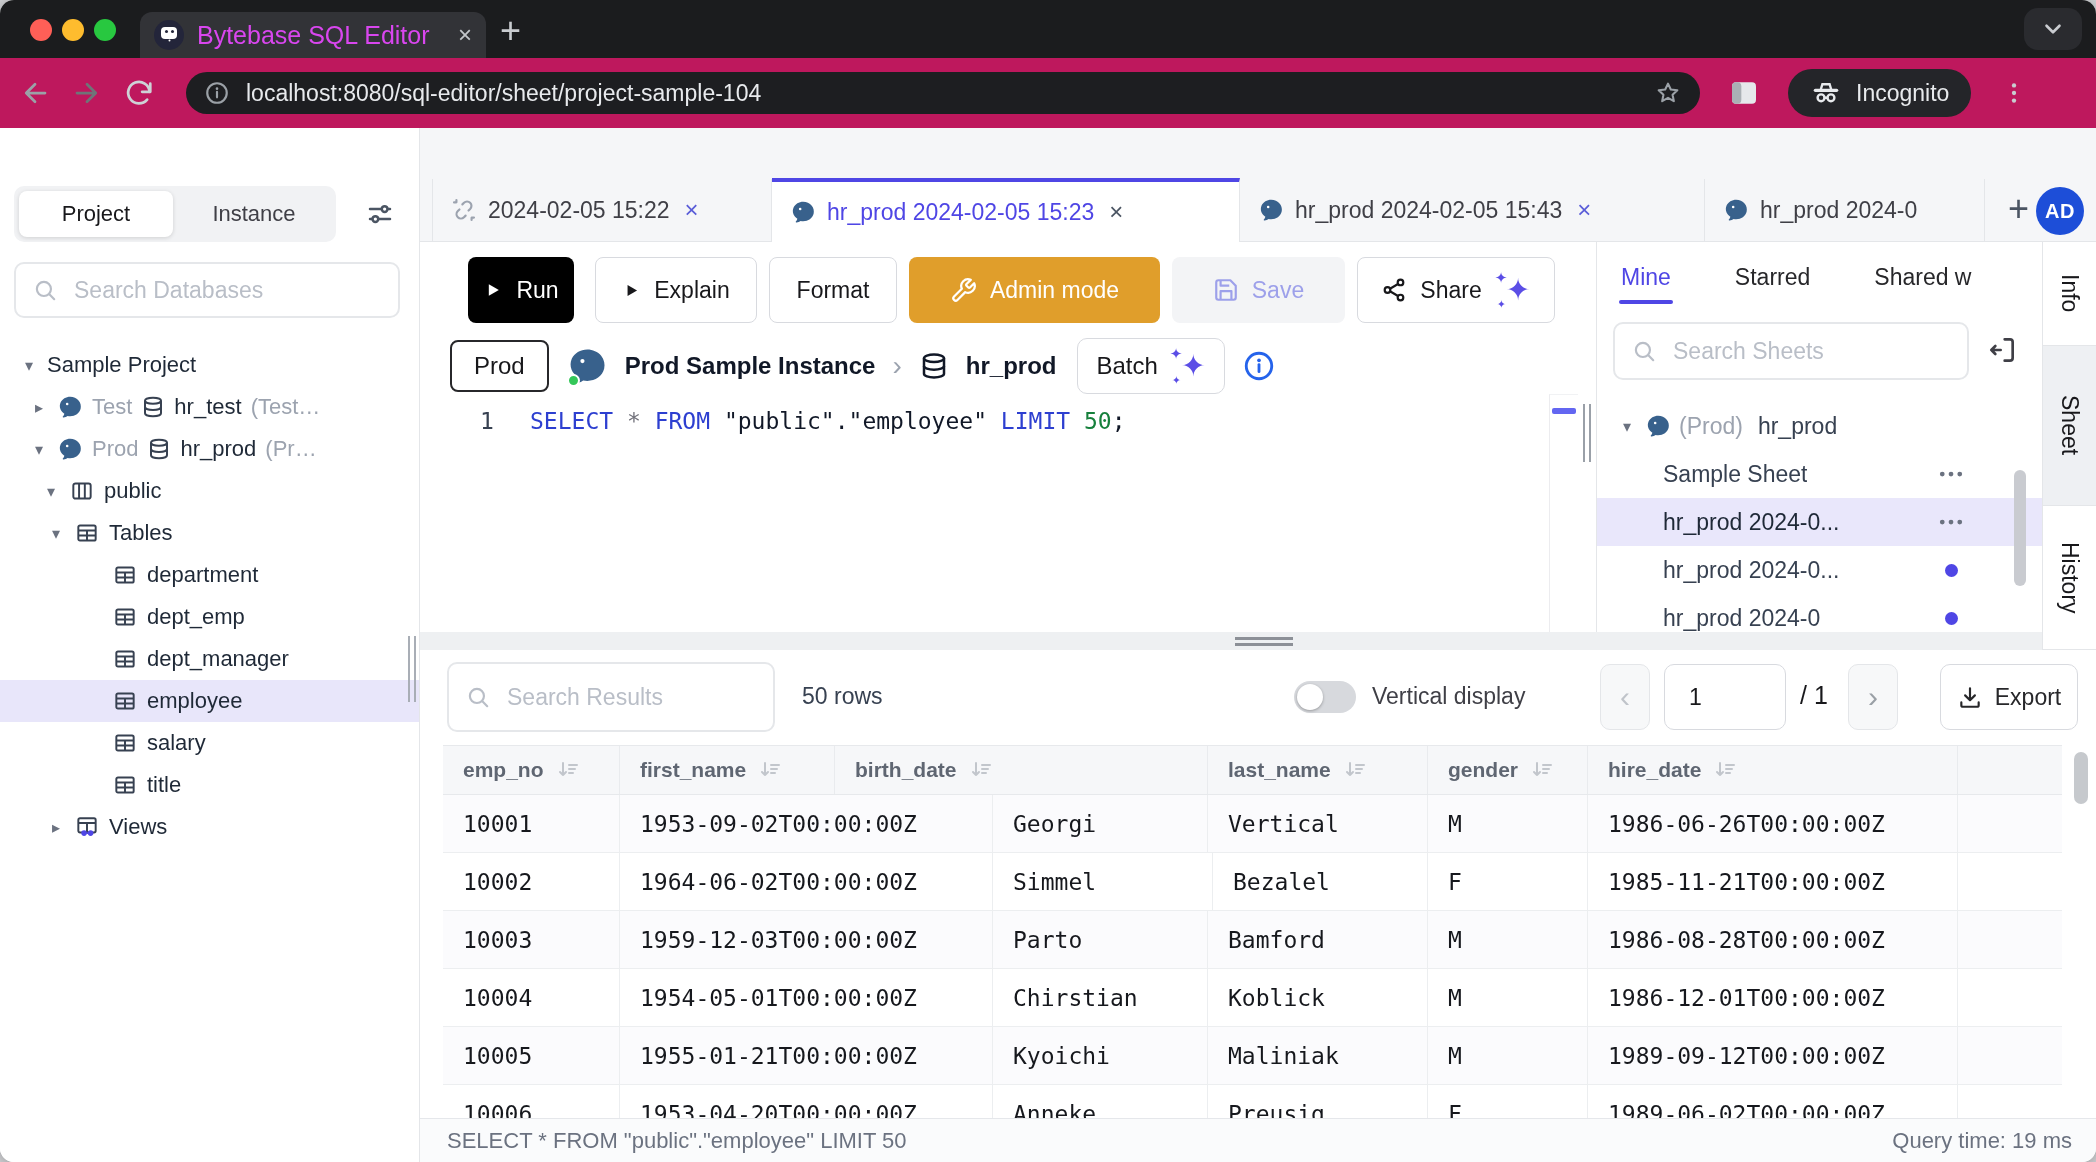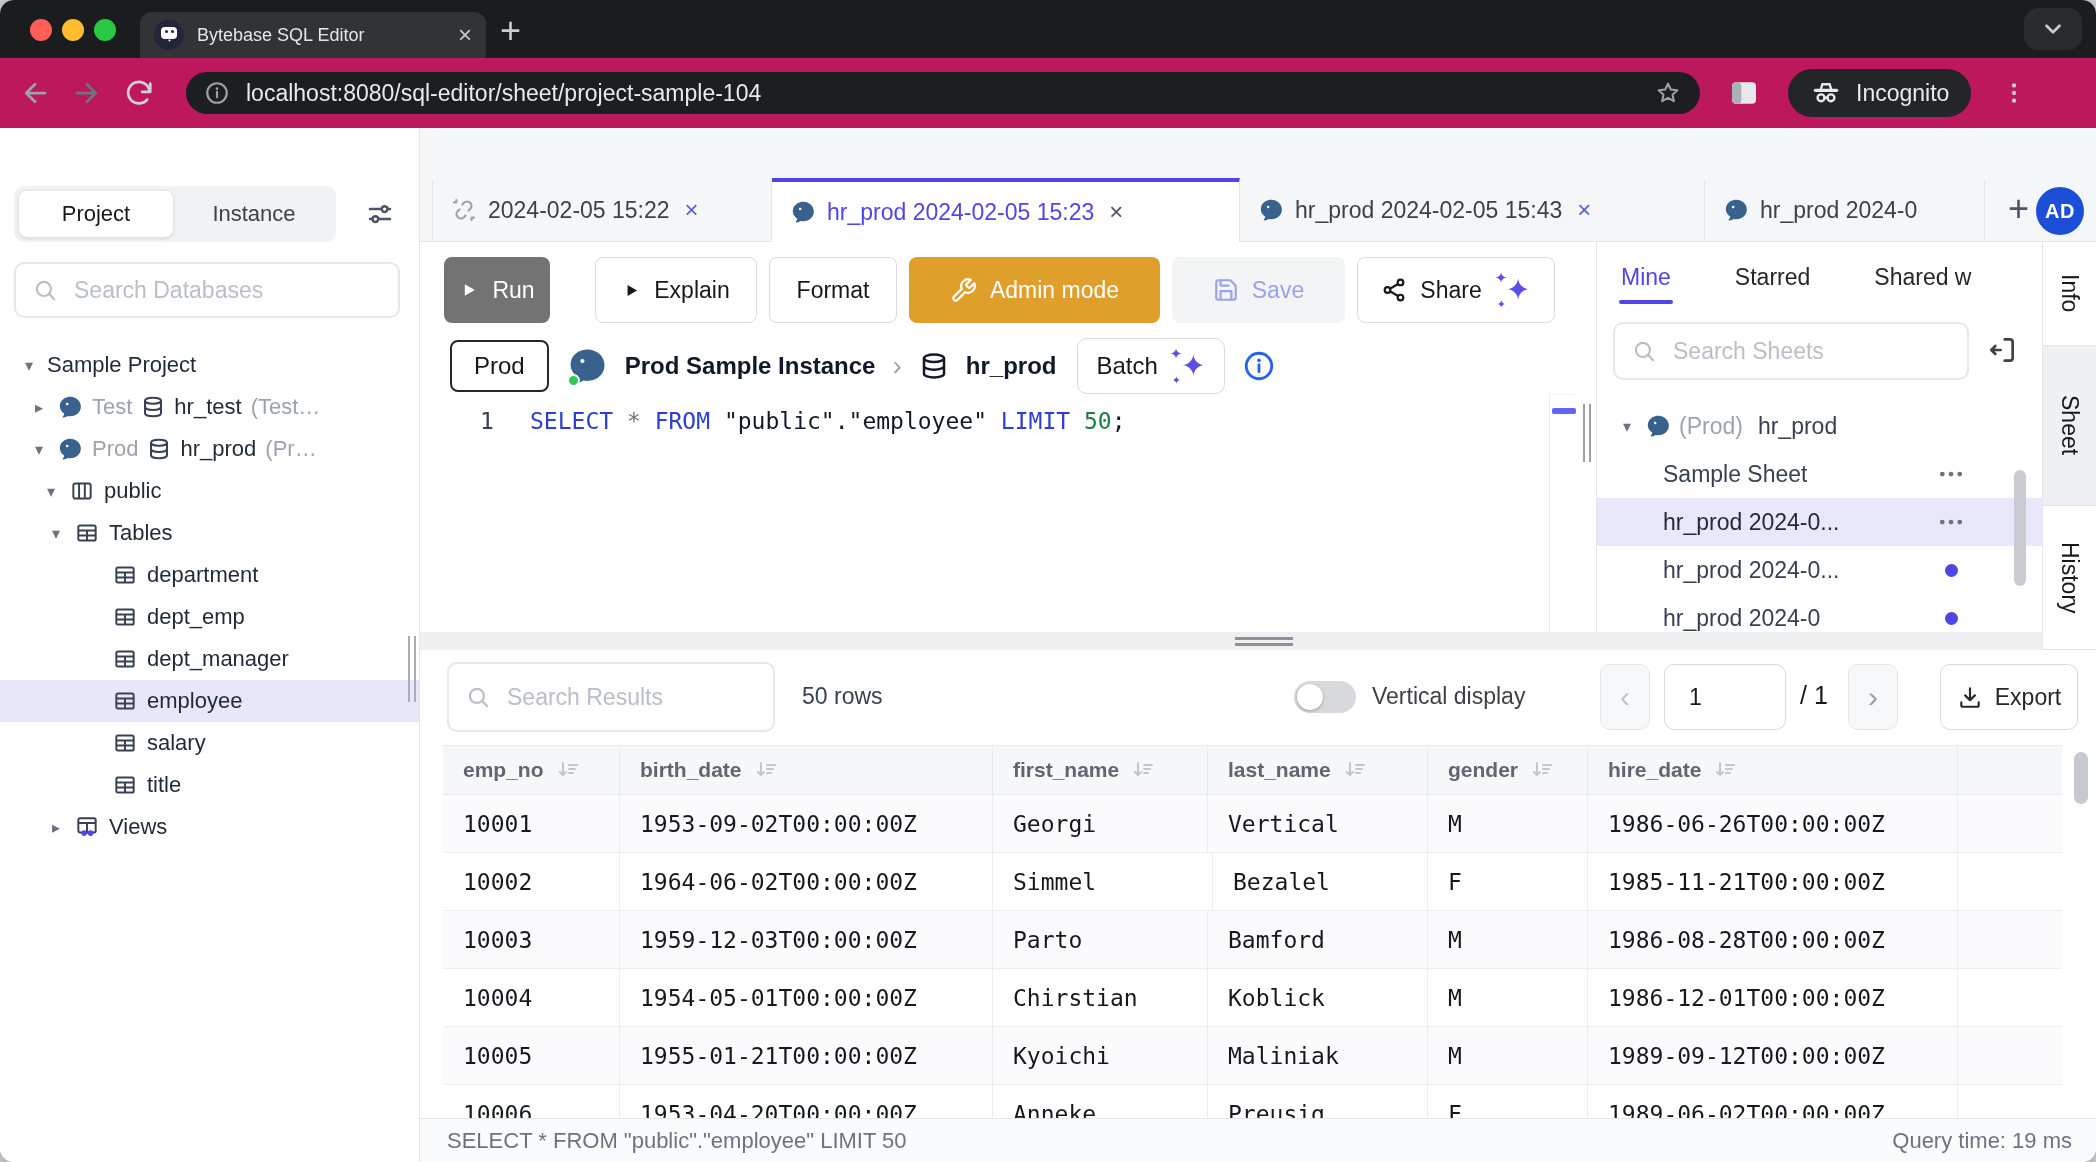--- a/index.html
+++ b/index.html
@@ -11,21 +11,21 @@
 
   
   .tabstrip{position:absolute;left:0;top:0;width:100%;height:58px;background:#1b1c1e}
   .light{position:absolute;top:19px;width:22px;height:22px;border-radius:50%}
   .l-close{left:30px;background:#ff5f57}.l-min{left:62px;background:#febc2e}.l-zoom{left:94px;background:#28c840}
   .btab{position:absolute;left:140px;top:12px;width:346px;height:46px;background:#323337;border-radius:12px 12px 0 0;
         display:flex;align-items:center;padding:0 14px;gap:13px}
   .fav{width:30px;height:30px;border-radius:50%;background:#23253a;position:relative;flex:none}
   .fav::before{content:"";position:absolute;left:7px;top:7px;width:16px;height:12px;background:#fff;border-radius:4px}
   .fav::after{content:"";position:absolute;left:11px;top:10px;width:3px;height:3px;background:#23253a;border-radius:50%;box-shadow:6px 0 0 #23253a,3px 9px 0 -0.5px #fff}
-  .btab .t{color:#e5e5e5;font-size:18px;flex:1;white-space:nowrap;overflow:hidden}
+  .btab .t{color:#d946ef;font-size:25px;flex:1;white-space:nowrap;overflow:hidden}
   .xgl{color:#c3c6ca;font-size:24px;line-height:1}
   .newtab{position:absolute;left:500px;top:10px;color:#c9ccd0;font-size:36px;font-weight:300}
   .winchev{position:absolute;right:14px;top:8px;width:58px;height:42px;background:#2a2b2f;border-radius:14px;
            display:flex;align-items:center;justify-content:center;color:#c9ccd0}
   .urlrow{position:absolute;left:0;top:58px;width:100%;height:70px;background:#be185d;display:flex;align-items:center;padding-left:20px}
   .navic{width:30px;height:30px;flex:none}
   .urlpill{margin-left:32px;width:1514px;height:42px;border-radius:21px;background:#1d1e21;display:flex;align-items:center;padding:0 18px;gap:16px;flex:none}
   .url{color:#e8eaed;font-size:23px;flex:1;white-space:nowrap;overflow:hidden}
   .incog{margin-left:28px;height:48px;border-radius:24px;background:#242529;display:flex;align-items:center;padding:0 22px;gap:14px;flex:none}
   .incog .t{color:#e8eaed;font-size:23px}
@@ -59,21 +59,21 @@
   .etab.active{background:#fff;color:#4f46e5;border-top:4px solid #4f46e5;height:64px;margin-bottom:-1px;z-index:2}
   .etab .x{font-size:24px;color:#5a5dd8;margin-left:4px}
   .etab.active .x{color:#4b5563}
   .plusbtn{position:absolute;left:1588px;bottom:14px;font-size:36px;color:#4b5563;font-weight:300;line-height:1}
   .avatar{position:absolute;right:12px;top:59px;width:48px;height:48px;border-radius:50%;background:#1d4ed8;color:#fff;
           display:flex;align-items:center;justify-content:center;font-size:20px;font-weight:700;letter-spacing:.5px}
 
   
   .editor{position:absolute;left:420px;top:242px;width:1176px;height:390px;background:#fff}
   .btn{position:absolute;top:15px;height:66px;border-radius:8px;display:flex;align-items:center;justify-content:center;gap:13px;font-size:23px}
-  .b-run{left:24px;width:106px;background:#737373;color:#fff}
+  .b-run{left:48px;width:106px;background:#000000;color:#fff}
   .b-explain{left:175px;width:162px;border:1px solid #d8dadf;background:#fff;color:#18181b}
   .b-format{left:349px;width:128px;border:1px solid #d8dadf;background:#fff;color:#18181b}
   .b-admin{left:489px;width:251px;background:#e09e2b;color:#fff}
   .b-save{left:752px;width:173px;background:#f3f4f6;color:#9da0ea}
   .b-share{left:937px;width:198px;border:1px solid #d8dadf;background:#fff;color:#18181b}
   .sparks{position:relative;width:36px;height:36px;color:#5b4ee6;flex:none}
   .sparks .s1{position:absolute;right:0;top:3px;font-size:30px;line-height:1}
   .sparks .s2{position:absolute;left:0;top:-2px;font-size:15px;line-height:1}
   .sparks .s3{position:absolute;left:2px;bottom:-2px;font-size:11px;line-height:1}
   .crumbs{position:absolute;left:30px;top:96px;height:56px;display:flex;align-items:center;gap:17px}
@@ -657,31 +657,31 @@
         <div class="ghead">
           <div class="gh" style="width: 177px;">
             <span>emp_no</span>
             <span class="ic" style="width:24px;height:24px">
               <svg viewBox="0 0 24 24" fill="none" stroke="#c2c6cc" stroke-width="2" stroke-linecap="round" stroke-linejoin="round">
                 <path d="M7 5v12m0 0l-3-3m3 3l3-3"></path>
                 <path d="M13 7h8M13 11h6M13 15h4"></path>
               </svg>
             </span>
           </div>
-          <div class="gh" style="width: 373px;">
-            <span>birth_date</span>
+          <div class="gh" style="width: 215px;">
+            <span>first_name</span>
             <span class="ic" style="width:24px;height:24px">
               <svg viewBox="0 0 24 24" fill="none" stroke="#c2c6cc" stroke-width="2" stroke-linecap="round" stroke-linejoin="round">
                 <path d="M7 5v12m0 0l-3-3m3 3l3-3"></path>
                 <path d="M13 7h8M13 11h6M13 15h4"></path>
               </svg>
             </span>
           </div>
-          <div class="gh" style="width: 215px;">
-            <span>first_name</span>
+          <div class="gh" style="width: 373px;">
+            <span>birth_date</span>
             <span class="ic" style="width:24px;height:24px">
               <svg viewBox="0 0 24 24" fill="none" stroke="#c2c6cc" stroke-width="2" stroke-linecap="round" stroke-linejoin="round">
                 <path d="M7 5v12m0 0l-3-3m3 3l3-3"></path>
                 <path d="M13 7h8M13 11h6M13 15h4"></path>
               </svg>
             </span>
           </div>
           <div class="gh" style="width: 220px;">
             <span>last_name</span>
             <span class="ic" style="width:24px;height:24px">

